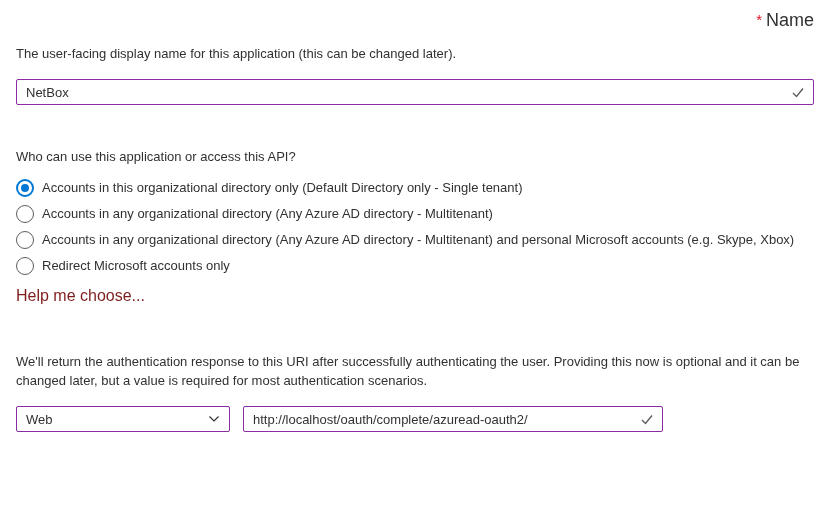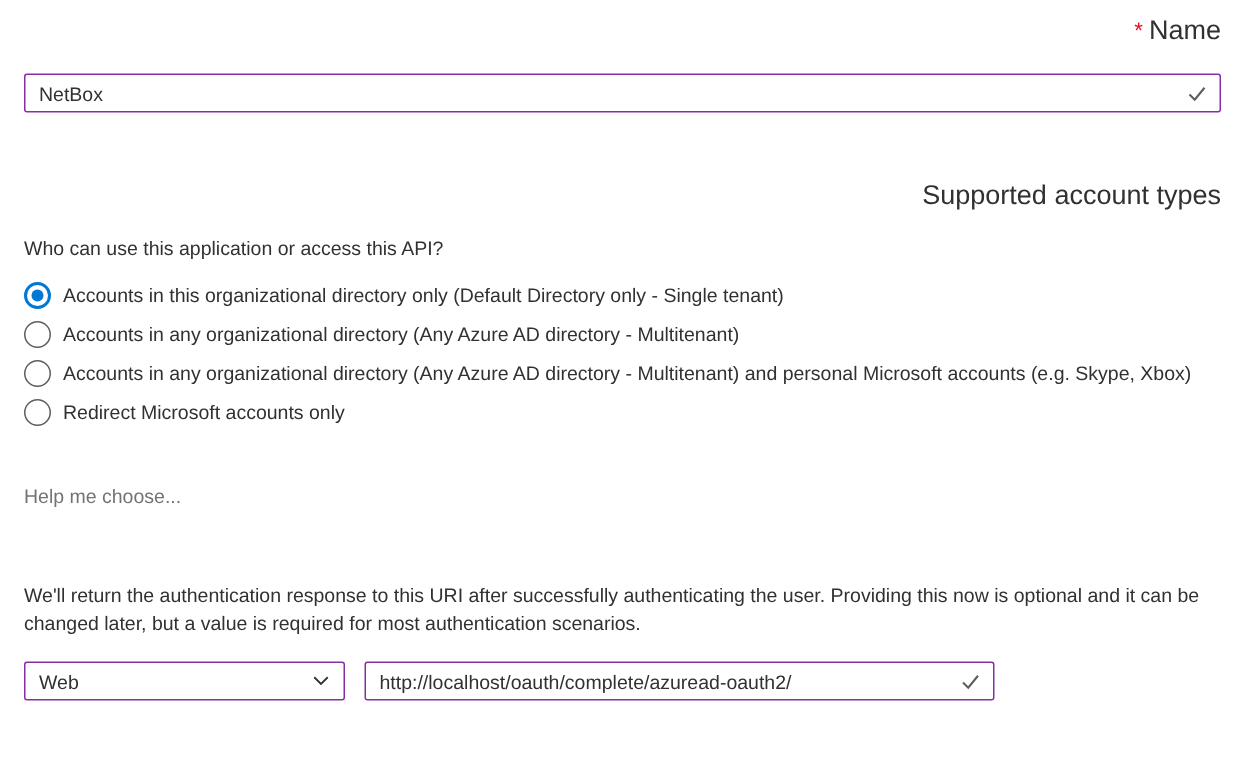--- a/index.html
+++ b/index.html
@@ -74,23 +74,23 @@
     left: 50%; top: 50%;
     transform: translate(-50%, -50%);
     width: 8px; height: 8px;
     border-radius: 50%;
     background: #0078d4;
   }
   .radio-label { font-size: 13px; line-height: 18px; margin-left: 8px; }
 
   .help-link {
     display: inline-block;
-    margin-top: 31px;
-    font-size: 13px;
-    color: #737373;
+    margin-top: 4px;
+    font-size: 16px;
+    color: #7f1d1d;
     text-decoration: none;
     cursor: pointer;
   }
 
   .redirect-section { margin-top: 47px; }
   .redirect-desc { max-width: 804px; }
 
   .uri-row { display: flex; align-items: center; margin-top: 16px; }
   .platform-select {
     width: 214px;
@@ -111,30 +111,30 @@
 </style>
 </head>
 <body>
 
 <div class="page">
 
   <div>
     <div class="section-title">
       <span class="required-marker">*</span><span>Name</span>
     </div>
+    <div class="desc">The user-facing display name for this application (this can be changed later).</div>
     <div class="input-wrap full">
       <input class="text-input" type="text" value="NetBox" style="">
       <svg class="valid-check" viewBox="0 0 14 14">
         <path d="M2 8 L5.5 11.5 L12 3.5" fill="none" stroke="#605e5c" stroke-width="1.4"></path>
       </svg>
     </div>
   </div>
 
   <div class="section">
-    <div class="section-title">Supported account types</div>
     <div class="question">Who can use this application or access this API?</div>
 
     <div class="radio-group">
       <div class="radio-row selected">
         <span class="radio-circle"></span>
         <span class="radio-label">Accounts in this organizational directory only (Default Directory only - Single tenant)</span>
       </div>
       <div class="radio-row">
         <span class="radio-circle"></span>
         <span class="radio-label">Accounts in any organizational directory (Any Azure AD directory - Multitenant)</span>

